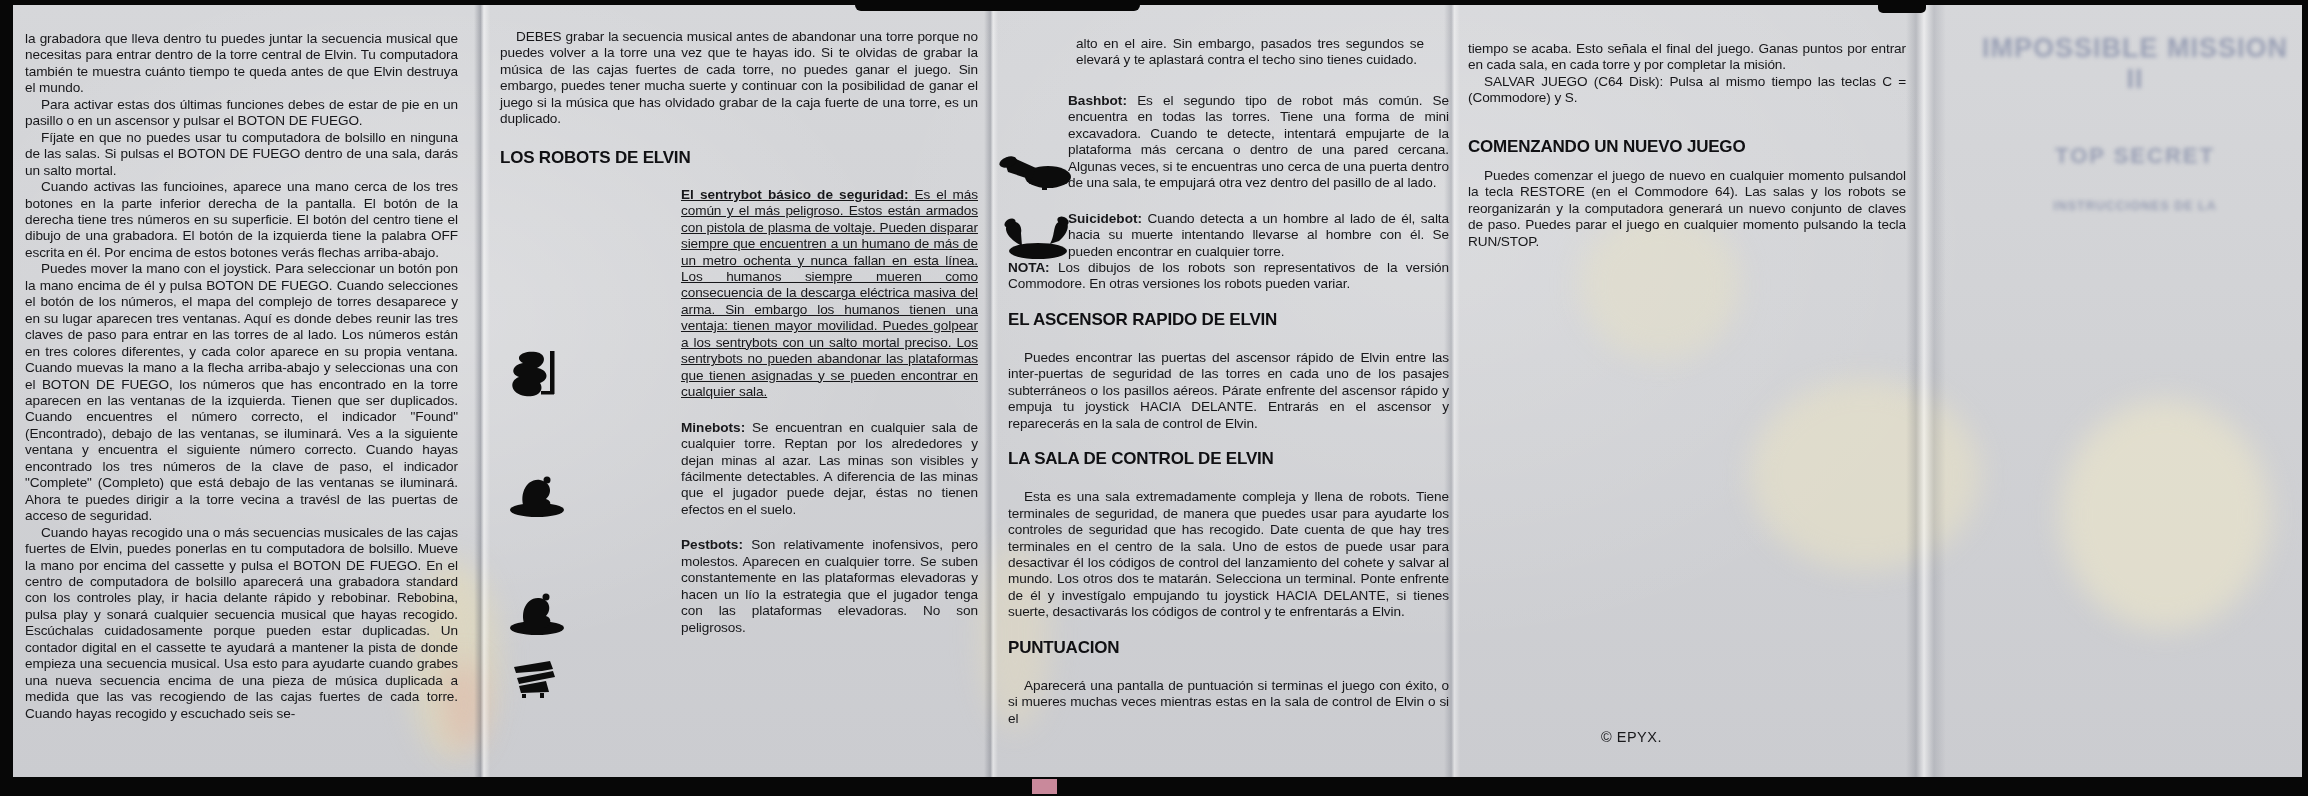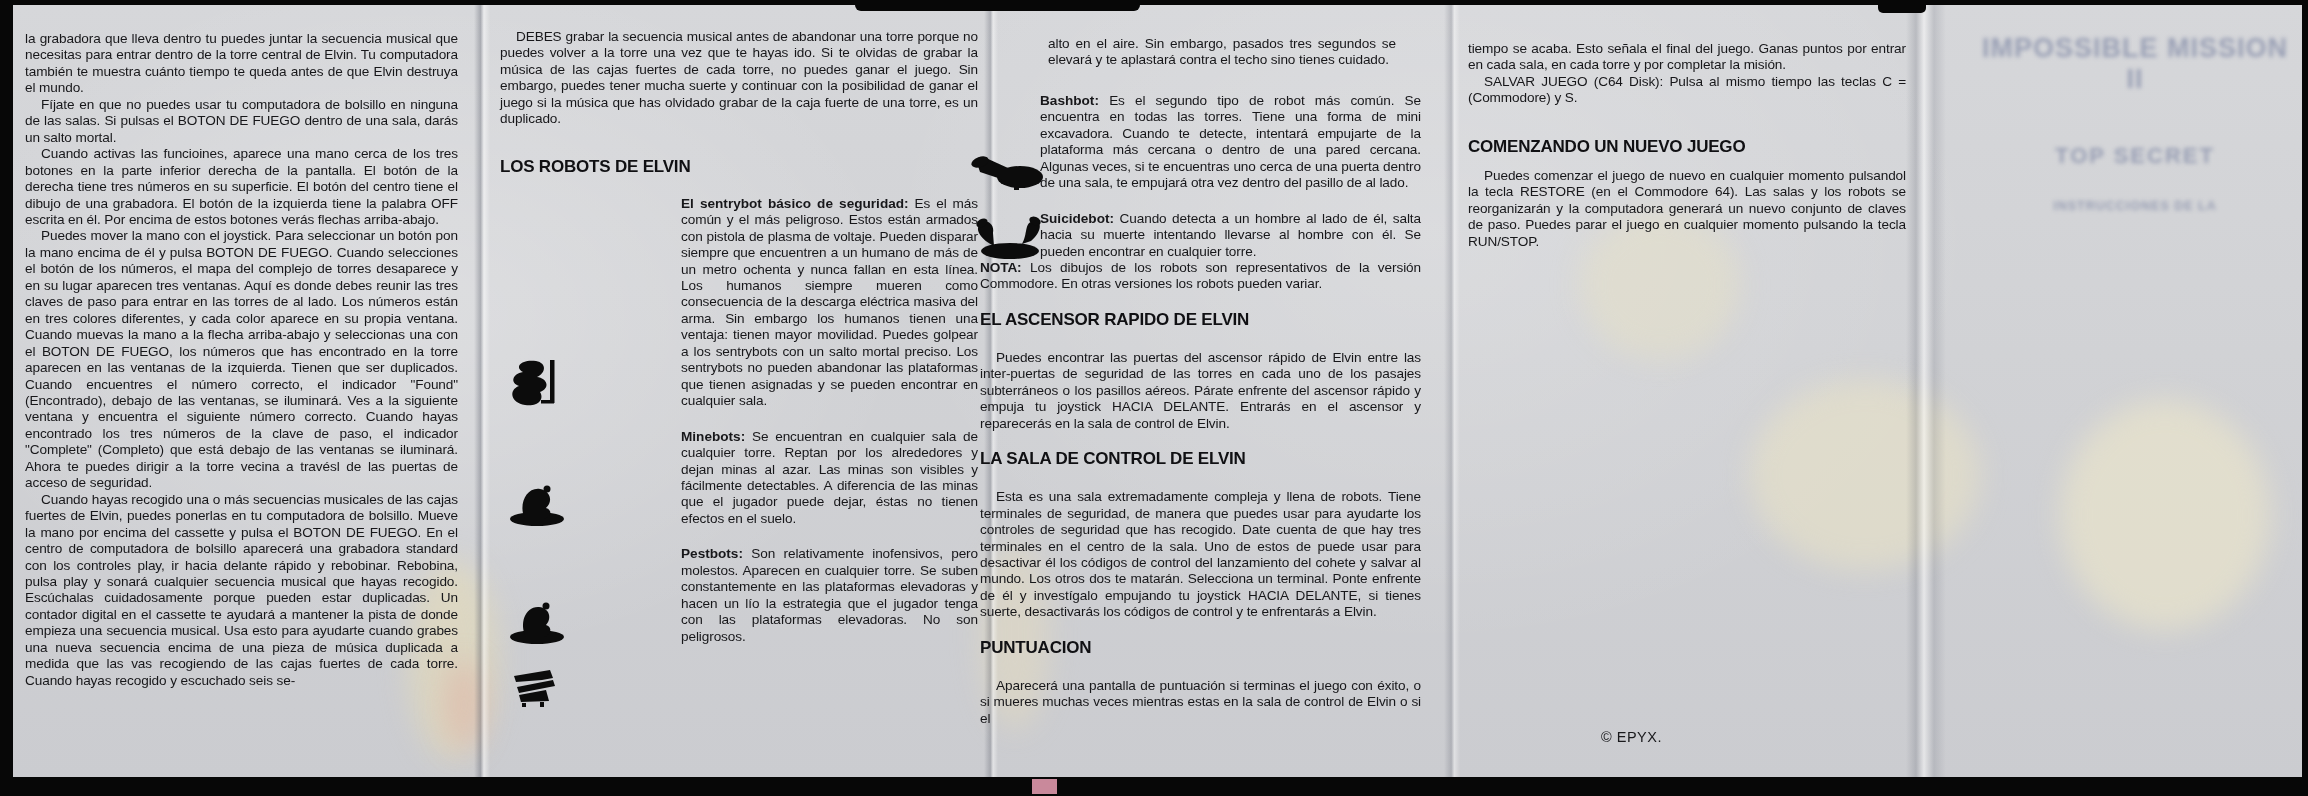--- a/index.html
+++ b/index.html
@@ -36,36 +36,36 @@
   .edge.right{left:2302px;top:0;width:6px;height:796px;}
   .pink-sliver{position:absolute;left:1032px;top:779px;width:25px;height:15px;background:#c9899b;}
   
   .col{position:absolute;color:#17171a;font-size:13.6px;line-height:16.45px;
        text-align:justify;letter-spacing:-0.1px;}
   .col p{margin:0;}
   .col p.ind{text-indent:16px;}
   h2.sec{font-size:17px;line-height:20px;margin:0;color:#101013;letter-spacing:-0.2px;}
   #col1{left:25px;top:31px;width:433px;}
   #col2{left:500px;top:29px;width:478px;}
-  #col3{left:980px;top:36px;width:441px;}
+  #col3{left:1008px;top:36px;width:441px;}
   #col4{left:1468px;top:41px;width:438px;}
   
   .robot{display:flex;margin-top:19px;align-items:flex-end;}
   .robot .icon-cell{flex:none;padding-top:3px;}
   #col2 .robot .icon-cell{width:175px;padding-left:6px;}
   #col3 .robot .icon-cell{width:70px;margin-left:-10px;}
   .robot .rtext{flex:1;}
   .rname{letter-spacing:0;}
   .icon-cell svg{display:block;}
   #col3 .cont{margin-left:68px;width:348px;}
   .nota{margin-top:15px;}
   #col3 h2.sec{margin-top:17px;}
   #col3 .secp{margin-top:20px;}
-  #col2 h2.sec{margin-top:29px;}
-  #col2 .robot.first{}
+  #col2 h2.sec{margin-top:20px;}
+  #col2 .robot.first{text-decoration:underline;}
   #col4 h2.sec{margin-top:30px;}
   #col4 .secp{margin-top:11px;}
   .copyright{position:absolute;left:1601px;top:729px;font-size:14.5px;color:#1a1a1d;
              font-family:Liberation Sans, sans-serif;letter-spacing:0.5px;text-align:right;}
   
   .ghost{position:absolute;left:1975px;top:33px;width:320px;color:rgba(104,114,152,0.55);
          filter:blur(2.2px);text-align:center;font-family:"Liberation Sans", sans-serif;}
   .ghost .g1{font-size:27px;font-weight:bold;letter-spacing:1px;margin:0 0 0 0;}
   .ghost .g2{font-size:22px;font-weight:bold;letter-spacing:2px;margin:48px 0 0 0;}
   .ghost .g3{font-size:12.5px;font-weight:bold;letter-spacing:1px;margin:30px 0 0 0;}
@@ -83,20 +83,21 @@
   <div class="stain s5"></div>
   <div class="stain s6"></div>
 
   <div class="crease c1"></div>
   <div class="crease c2"></div>
   <div class="crease c3"></div>
   <div class="crease c4"></div>
 
   <div class="col" id="col1">
     <p>la grabadora que lleva dentro tu puedes juntar la secuencia musical que necesitas para entrar dentro de la torre central de Elvin. Tu computadora también te muestra cuánto tiempo te queda antes de que Elvin destruya el mundo.</p>
+    <p class="ind">Para activar estas dos últimas funciones debes de estar de pie en un pasillo o en un ascensor y pulsar el BOTON DE FUEGO.</p>
     <p class="ind">Fíjate en que no puedes usar tu computadora de bolsillo en ninguna de las salas. Si pulsas el BOTON DE FUEGO dentro de una sala, darás un salto mortal.</p>
     <p class="ind">Cuando activas las funcioines, aparece una mano cerca de los tres botones en la parte inferior derecha de la pantalla. El botón de la derecha tiene tres números en su superficie. El botón del centro tiene el dibujo de una grabadora. El botón de la izquierda tiene la palabra OFF escrita en él. Por encima de estos botones verás flechas arriba-abajo.</p>
     <p class="ind">Puedes mover la mano con el joystick. Para seleccionar un botón pon la mano encima de él y pulsa BOTON DE FUEGO. Cuando selecciones el botón de los números, el mapa del complejo de torres desaparece y en su lugar aparecen tres ventanas. Aquí es donde debes reunir las tres claves de paso para entrar en las torres de al lado. Los números están en tres colores diferentes, y cada color aparece en su propia ventana. Cuando muevas la mano a la flecha arriba-abajo y seleccionas una con el BOTON DE FUEGO, los números que has encontrado en la torre aparecen en las ventanas de la izquierda. Tienen que ser duplicados. Cuando encuentres el número correcto, el indicador "Found" (Encontrado), debajo de las ventanas, se iluminará. Ves a la siguiente ventana y encuentra el siguiente número correcto. Cuando hayas encontrado los tres números de la clave de paso, el indicador "Complete" (Completo) que está debajo de las ventanas se iluminará. Ahora te puedes dirigir a la torre vecina a travésl de las puertas de acceso de seguridad.</p>
     <p class="ind">Cuando hayas recogido una o más secuencias musicales de las cajas fuertes de Elvin, puedes ponerlas en tu computadora de bolsillo. Mueve la mano por encima del cassette y pulsa el BOTON DE FUEGO. En el centro de computadora de bolsillo aparecerá una grabadora standard con los controles play, ir hacia delante rápido y rebobinar. Rebobina, pulsa play y sonará cualquier secuencia musical que hayas recogido. Escúchalas cuidadosamente porque pueden estar duplicadas. Un contador digital en el cassette te ayudará a mantener la pista de donde empieza una secuencia musical. Usa esto para ayudarte cuando grabes una nueva secuencia encima de una pieza de música duplicada a medida que las vas recogiendo de las cajas fuertes de cada torre. Cuando hayas recogido y escuchado seis se-</p>
   </div>
 
   <div class="col" id="col2">
     <p class="ind">DEBES grabar la secuencia musical antes de abandonar una torre porque no puedes volver a la torre una vez que te hayas ido. Si te olvidas de grabar la música de las cajas fuertes de cada torre, no puedes ganar el juego. Sin embargo, puedes tener mucha suerte y continuar con la posibilidad de ganar el juego si la música que has olvidado grabar de la caja fuerte de una torre, es un duplicado.</p>
     <h2 class="sec">LOS ROBOTS DE ELVIN</h2>
 

